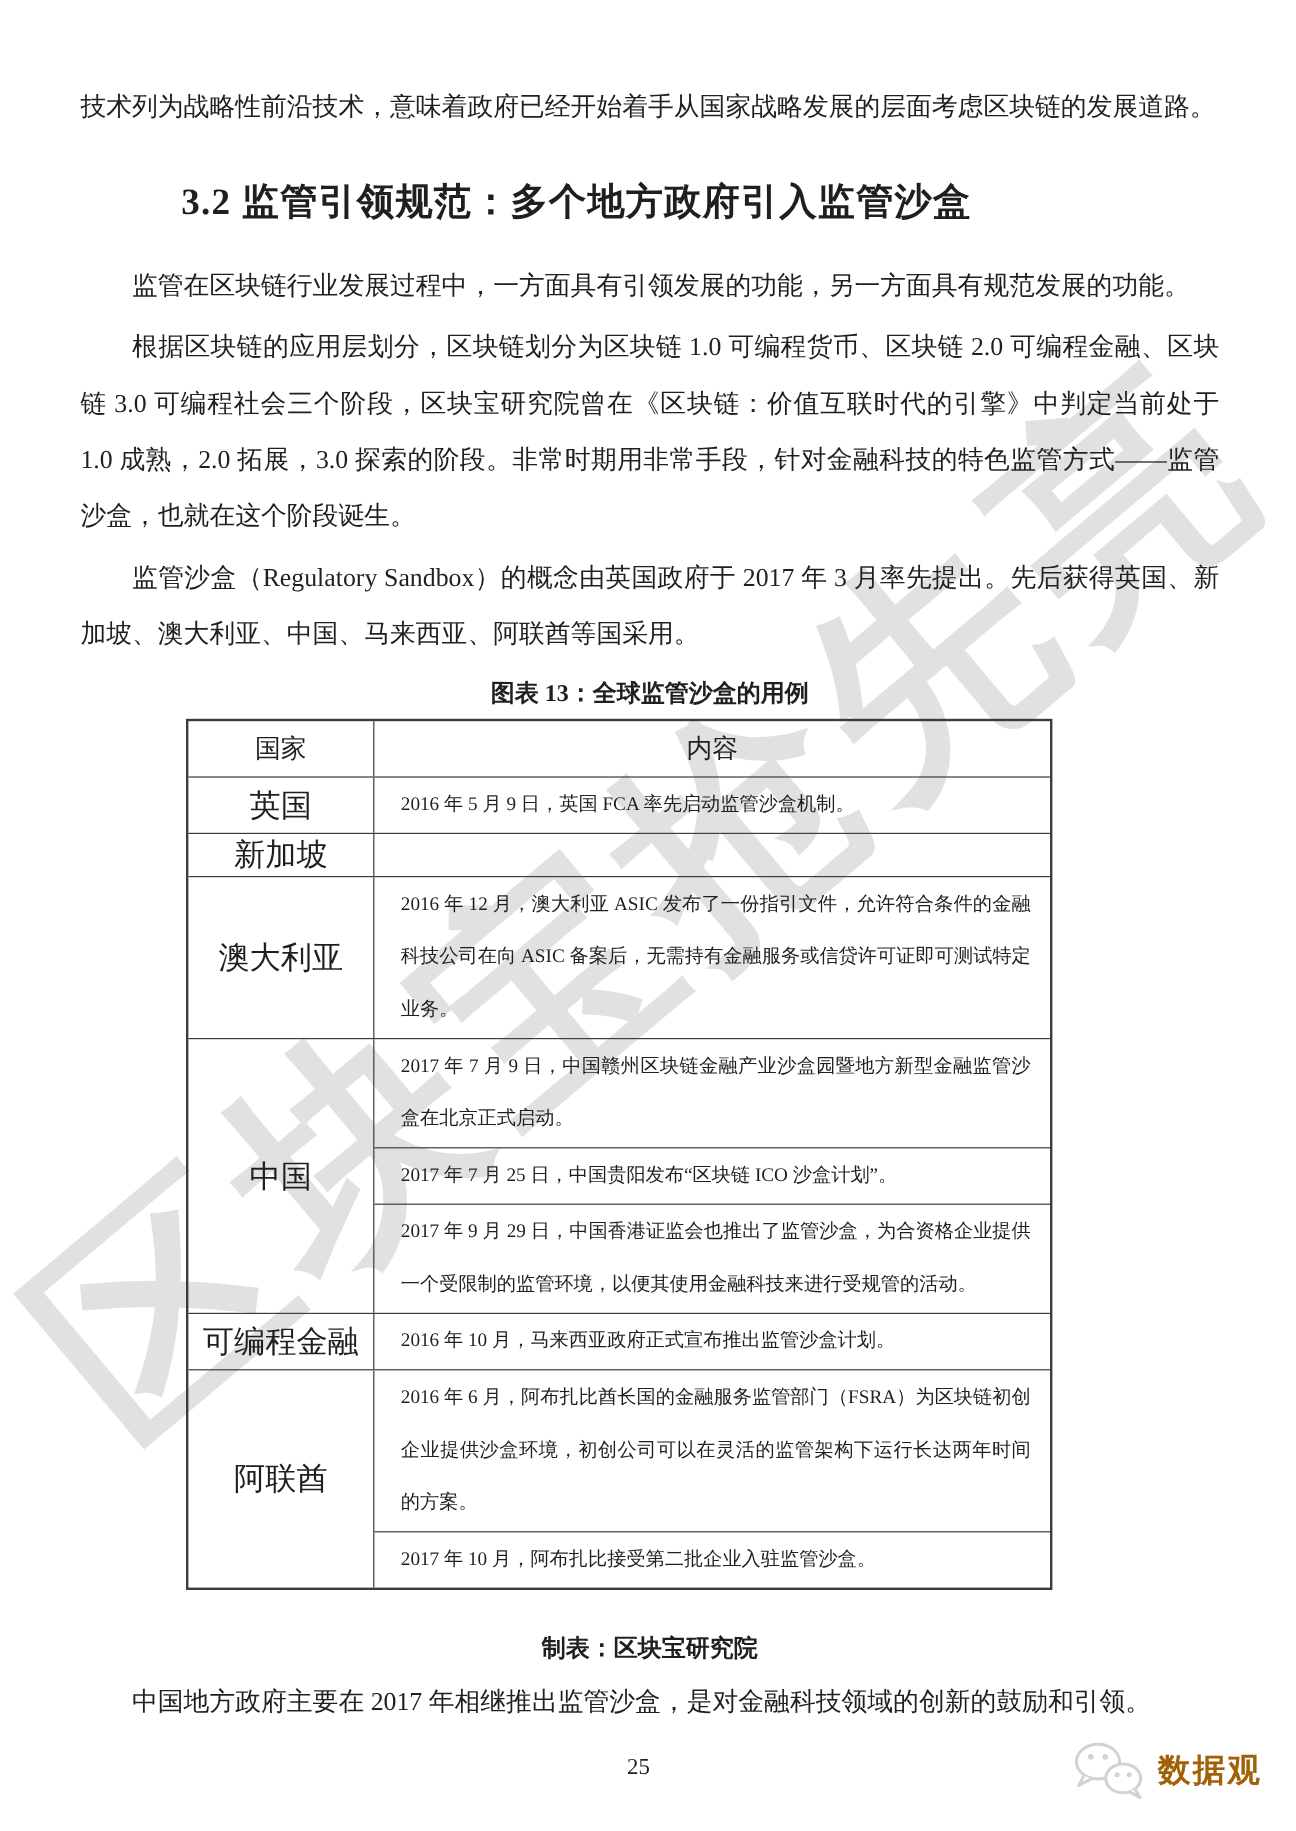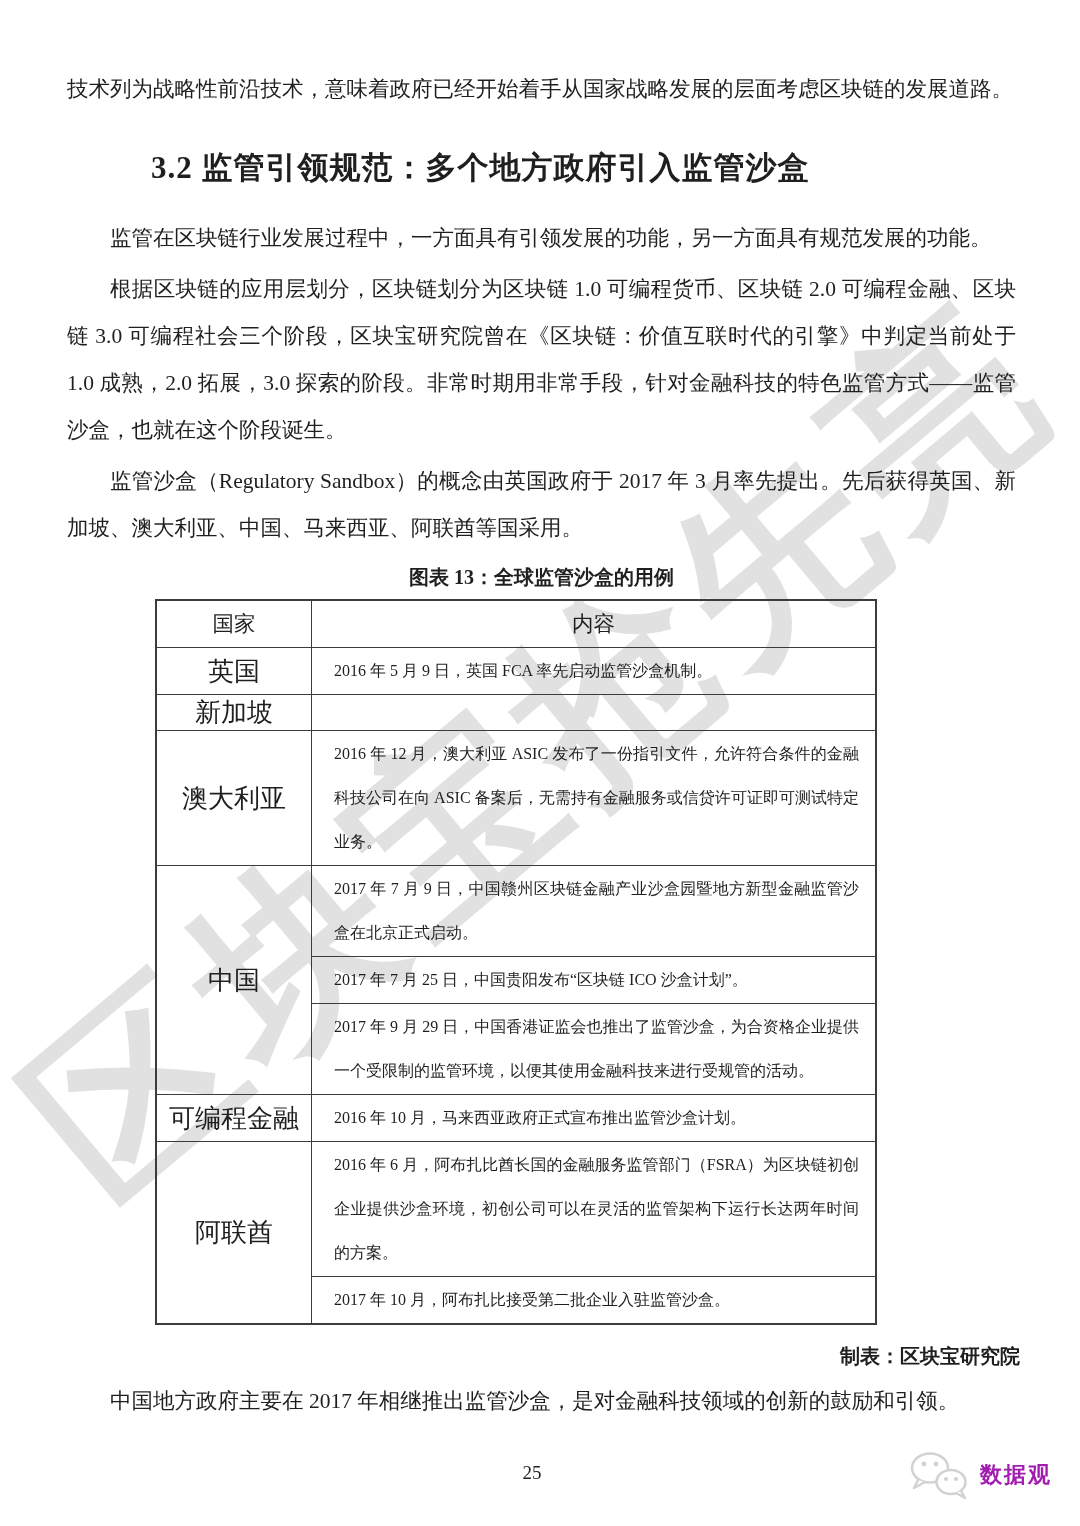--- a/index.html
+++ b/index.html
@@ -55,34 +55,34 @@
     display:flex;align-items:center;justify-content:center;
     font-size:26px;text-align:center;
   }
   .td-content{flex:1;display:flex;flex-direction:column;min-width:0;}
   .citem{
     padding:1px 16px 1px 22px;
     font-size:16px;line-height:44px;text-align:justify;
   }
   .citem + .citem{border-top:1.5px solid #3c3c3c;}
   .source-note{
-    text-align:right;font-weight:700;font-size:20px;
-    margin-top:18px;
+    text-align:center;font-weight:700;font-size:20px;
+    margin-top:35px;
   }
   .closing{margin-top:8px;}
   .page-number{
     position:absolute;left:0;right:16px;bottom:42px;
     text-align:center;font-size:19px;z-index:1;
   }
   .footer-logo{
     position:absolute;right:28px;bottom:26px;z-index:1;
     display:flex;align-items:center;gap:6px;
-    color:#a21caf;
+    color:#a16207;
     font-family:"Liberation Sans","DejaVu Sans",sans-serif;
-    font-size:22px;font-weight:700;letter-spacing:2px;
+    font-size:27px;font-weight:700;letter-spacing:2px;
   }
   .footer-logo svg{display:block;}
 </style>
 </head>
 <body>
 
 <div class="page">
 
   <div class="watermark">区块宝抢先亮</div>
 

